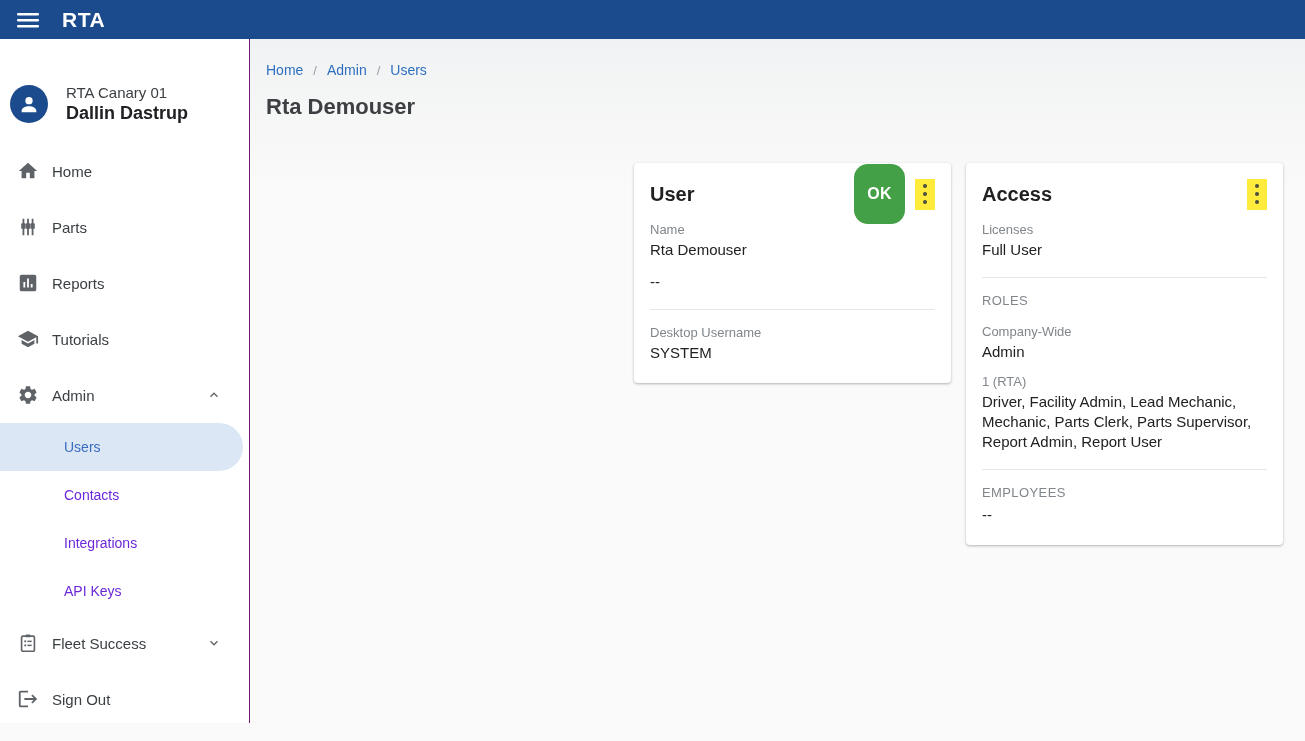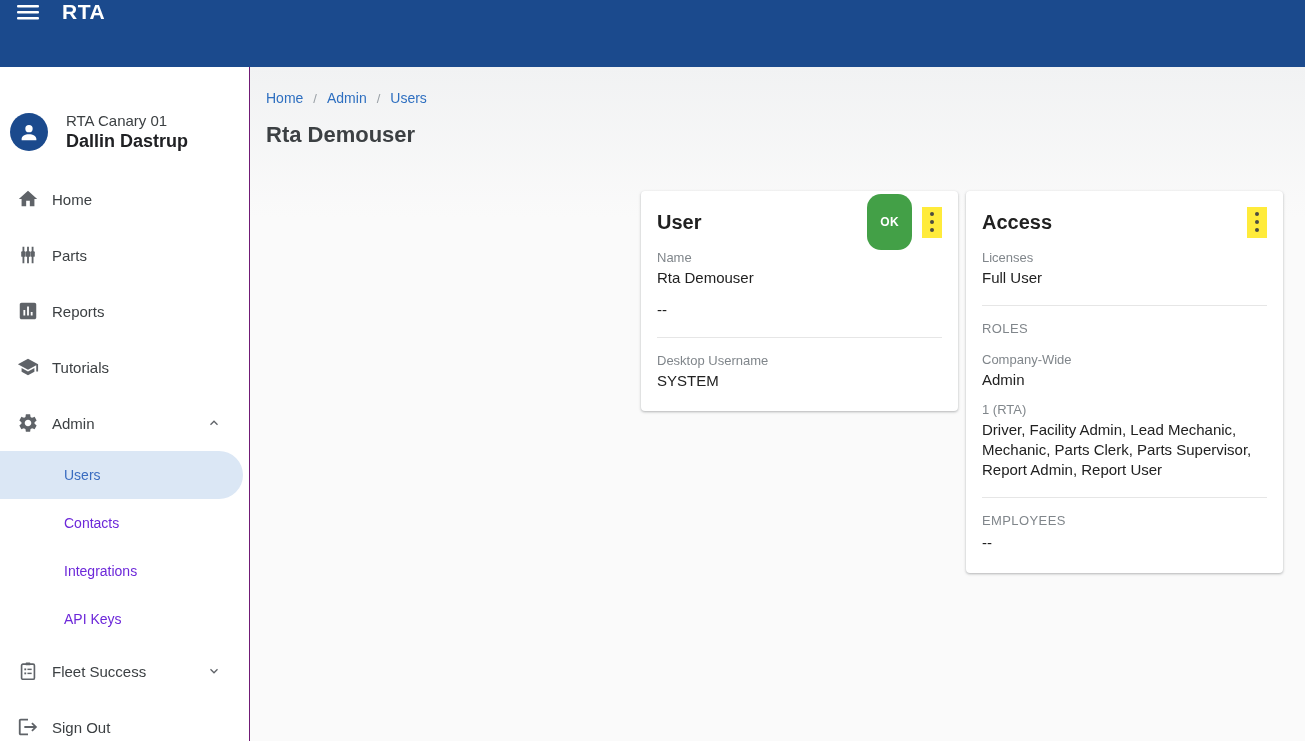--- a/index.html
+++ b/index.html
@@ -1,20 +1,20 @@
 <!DOCTYPE html>
 <html><head>
 <meta charset="utf-8">
 <style>
   * { margin:0; padding:0; box-sizing:border-box; }
   html,body { width:1305px; height:741px; overflow:hidden; }
   body { font-family:"Liberation Sans", sans-serif; background:#fafafa; color:#212121; }
 
   
-  .topbar { height:67px; background:#1b4a8d; display:flex; align-items:flex-start; padding:0 16px; }
+  .topbar { height:39px; background:#1b4a8d; display:flex; align-items:center; padding:0 16px; }
   .hamburger { width:24px; height:24px; display:flex; align-items:center; justify-content:center; cursor:pointer; }
   .logo { color:#fff; font-size:21px; font-weight:bold; letter-spacing:.5px; margin-left:22px; }
 
   
   .shell { display:flex; height:684px; }
 
   
   .sidebar { width:250px; flex-shrink:0; background:#fff; border-right:1px solid #701a75; overflow:hidden; }
   .profile { display:flex; align-items:center; padding:26px 12px 0 10px; height:104px; }
   .avatar { width:38px; height:38px; border-radius:50%; background:#1b4a8d; display:flex; align-items:center; justify-content:center; flex-shrink:0; }
@@ -30,26 +30,26 @@
   .sub-item { height:48px; width:243px; display:flex; align-items:center; padding-left:64px; font-size:14px; color:#6d28d9; border-radius:0 24px 24px 0; cursor:pointer; }
   .sub-item.selected { background:#dbe7f5; color:#3a6cc0; }
 
   
   .main { flex:1; background:linear-gradient(180deg,#f1f2f3 0%, #fafafa 150px); padding:23px 22px 0 16px; }
   .breadcrumb { display:flex; align-items:center; gap:10px; font-size:14px; }
   .crumb { color:#2e6fc0; text-decoration:none; cursor:pointer; }
   .crumb-sep { color:#9aa0a6; font-size:13px; }
   .page-title { margin-top:16px; font-size:22px; font-weight:bold; color:#3c4043; }
 
-  .cards { display:flex; justify-content:flex-end; align-items:flex-start; gap:8px; margin-top:43px; }
+  .cards { display:flex; justify-content:flex-end; align-items:flex-start; gap:15px; margin-top:43px; }
   .card { width:317px; background:#fff; border-radius:4px; padding:16px; box-shadow:0 1px 3px rgba(60,64,67,.28), 0 1px 2px rgba(60,64,67,.12); }
   .card-header { display:flex; align-items:center; margin-bottom:13px; height:30px; }
   .card-title { font-size:20px; font-weight:bold; color:#212121; }
   .header-right { margin-left:auto; display:flex; align-items:center; gap:10px; }
-  .badge-ok { background:#43a047; color:#fff; font-size:12px; font-weight:bold; letter-spacing:.4px; padding:21px 13px; border-radius:14px; }
+  .badge-ok { background:#43a047; color:#fff; font-size:16px; font-weight:bold; letter-spacing:.4px; padding:21px 13px; border-radius:14px; }
   .kebab { width:20px; height:31px; background:#ffeb3b; display:flex; flex-direction:column; align-items:center; justify-content:center; gap:4px; cursor:pointer; }
   .kebab i { width:4px; height:4px; border-radius:50%; background:#4c4c40; }
 
   .field { margin-bottom:12px; }
   .field-label { font-size:13px; color:#80868b; line-height:16px; }
   .field-value { font-size:15px; color:#212121; line-height:20px; margin-top:2px; }
   .field-value.multiline { line-height:20px; }
   .divider { border:none; border-top:1px solid #e6e6e6; margin:17px 0 15px; }
   .section-label { font-size:13px; color:#80868b; letter-spacing:.4px; line-height:16px; margin-bottom:15px; }
   .icon-gray { fill:#5f6368; }

